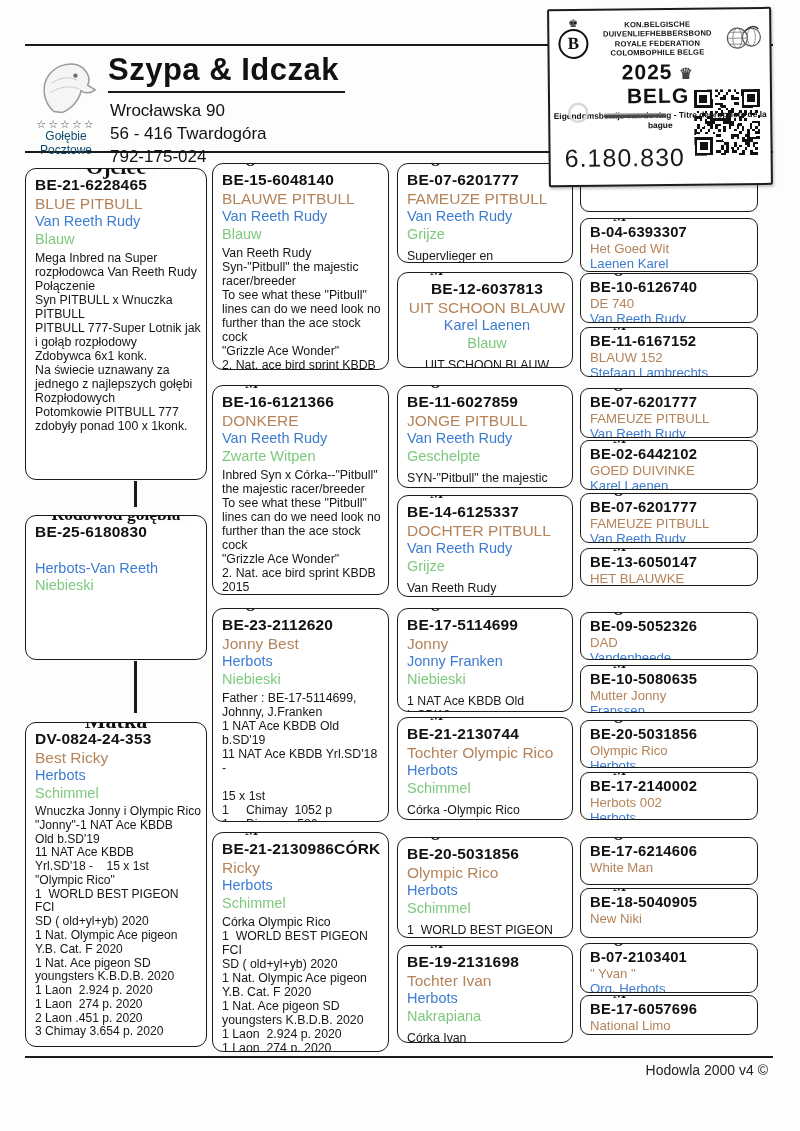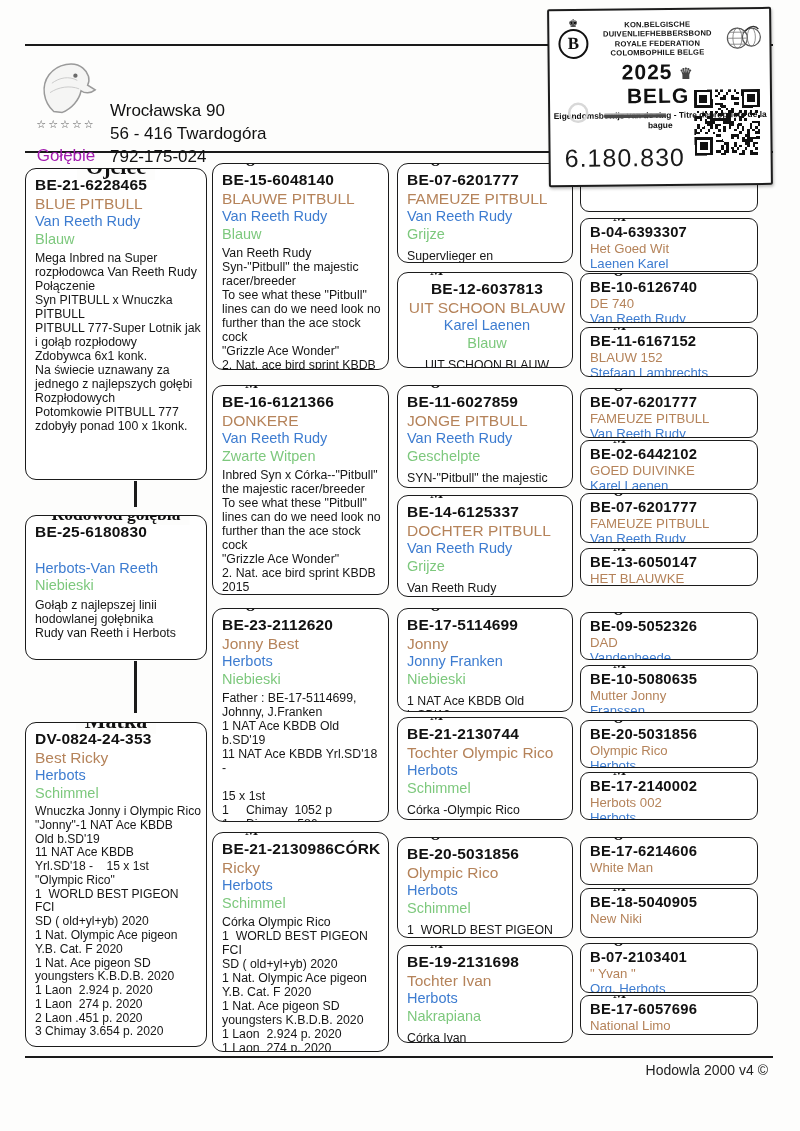--- a/index.html
+++ b/index.html
@@ -8,21 +8,21 @@
     position:relative; width:800px; height:1131px; margin:0 auto;
     background:#fdfdfc; overflow:hidden;
     font-family:"Liberation Sans", sans-serif; color:#111;
   }
   .rule { position:absolute; background:#1a1a1a; }
 
   
   .logo { position:absolute; left:30px; top:55px; width:72px; text-align:center; }
   .logo svg { display:block; margin:0 auto; }
   .logo .stars { font-size:11px; letter-spacing:2px; color:#555; line-height:1; }
-  .logo .cap { font-size:17px; color:#a21caf; line-height:1.15;margin-top:16px; }
+  .logo .cap { font-size:12px; color:#0c4a6e; line-height:1.15; }
   .owner-title {
     position:absolute; left:108px; top:52px; font-size:31px; font-weight:bold;
     letter-spacing:.5px; border-bottom:2.5px solid #1a1a1a; padding:0 6px 3px 0;
   }
   .owner-addr { position:absolute; left:110px; top:100px; font-size:17px; line-height:1.35; }
 
   
   .cert {
     position:absolute; left:548px; top:8px; width:224px; height:178px;
     background:#fff; border:2px solid #1c1c1c; border-radius:2px;
@@ -96,20 +96,21 @@
     <svg width="66" height="64" viewBox="0 0 70 68">
       <path d="M22 60 C11 50 8 33 17 21 C26 9 44 6 53 14 C59 19 61 26 58 32 L66 37 C61 41 55 41 51 38 C49 48 41 57 31 61 Z" fill="#f5f5f4" stroke="#9a9a9a" stroke-width="1.6"></path>
       <circle cx="45" cy="22" r="2.3" fill="#6a6a6a"></circle>
       <path d="M20 30 C28 24 38 22 47 27 M18 40 C27 34 39 32 49 36" stroke="#c9c9c9" stroke-width="1" fill="none"></path>
     </svg>
     <div class="stars">☆☆☆☆☆</div>
     <div class="cap">Gołębie</div>
     <div class="cap">Pocztowe</div>
   </div>
 
+  <div class="owner-title">Szypa &amp; Idczak</div>
   <div class="owner-addr">
     <div>Wrocławska 90</div>
     <div>56 - 416  Twardogóra</div>
     <div>792-175-024</div>
   </div>
 
   <div class="cert">
     <div class="cert-head">
       <div class="b-logo">
         <span class="crown">♚</span>
@@ -358,23 +359,20 @@
 Potomkowie PITBULL 777
 zdobyły ponad 100 x 1konk.</div>
     </div>
 
     <div class="pbox" style="top:515px; height:145px;">
       <div class="legend small">Rodowód gołębia</div>
       <div class="ring">BE-25-6180830</div>
       <div class="bname" style="min-height:18px;"></div>
       <div class="fanc">Herbots-Van Reeth</div>
       <div class="colr">Niebieski</div>
-      <div class="notes">Gołąb z najlepszej linii
-hodowlanej gołębnika
-Rudy van Reeth i Herbots</div>
     </div>
 
     <div class="pbox tr" style="top:722px; height:325px;">
       <div class="legend">Matka</div>
       <div class="ring">DV-0824-24-353</div>
       <div class="bname">Best Ricky</div>
       <div class="fanc">Herbots</div>
       <div class="colr">Schimmel</div>
       <div class="notes" style="font-size:12.1px;">Wnuczka Jonny i Olympic Rico
 "Jonny"-1 NAT Ace KBDB

